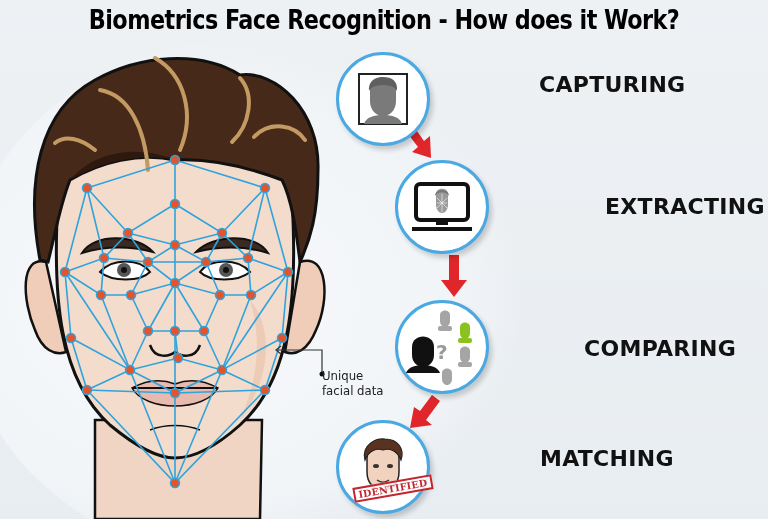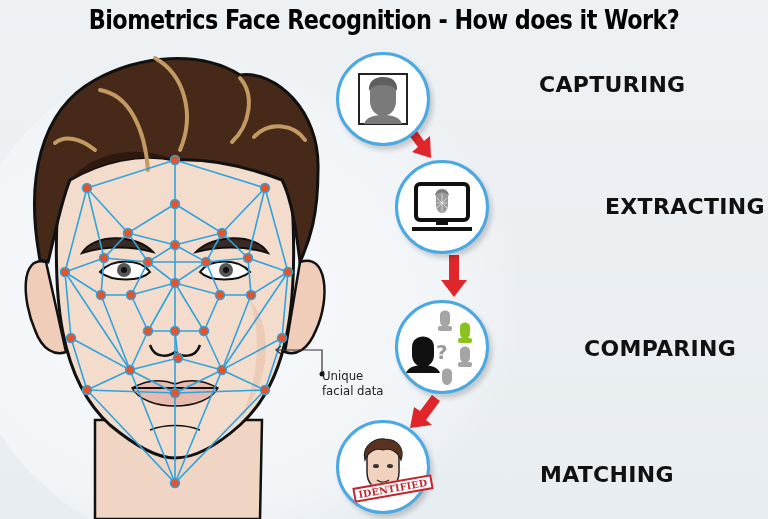--- a/index.html
+++ b/index.html
@@ -229,13 +229,13 @@
 <div class="step-circle" style="left:336px;top:420px;">
   <svg width="60" height="62" viewBox="0 0 60 62">
     <path d="M14 22 C14 6 46 6 46 22 L46 36 C46 48 38 54 30 54 C22 54 14 48 14 36 Z" fill="#f0d2bf" stroke="#222" stroke-width="1.5"></path>
     <path d="M12 24 C8 8 24 2 32 3 C44 3 52 12 48 24 C44 14 36 12 30 14 C24 12 16 14 12 24 Z" fill="#5a3220" stroke="#222" stroke-width="1.2"></path>
     <ellipse cx="23" cy="30" rx="3" ry="2" fill="#333"></ellipse>
       <ellipse cx="37" cy="30" rx="3" ry="2" fill="#333"></ellipse>
     <path d="M24 44 C28 47 32 47 36 44" stroke="#333" stroke-width="1.5" fill="none"></path>
   </svg>
   <div class="stamp">IDENTIFIED</div>
 </div>
-<div class="step-label" style="left:503px;top:462px;">MATCHING</div>
+<div class="step-label" style="left:503px;top:446px;">MATCHING</div>
 
 </body></html>

